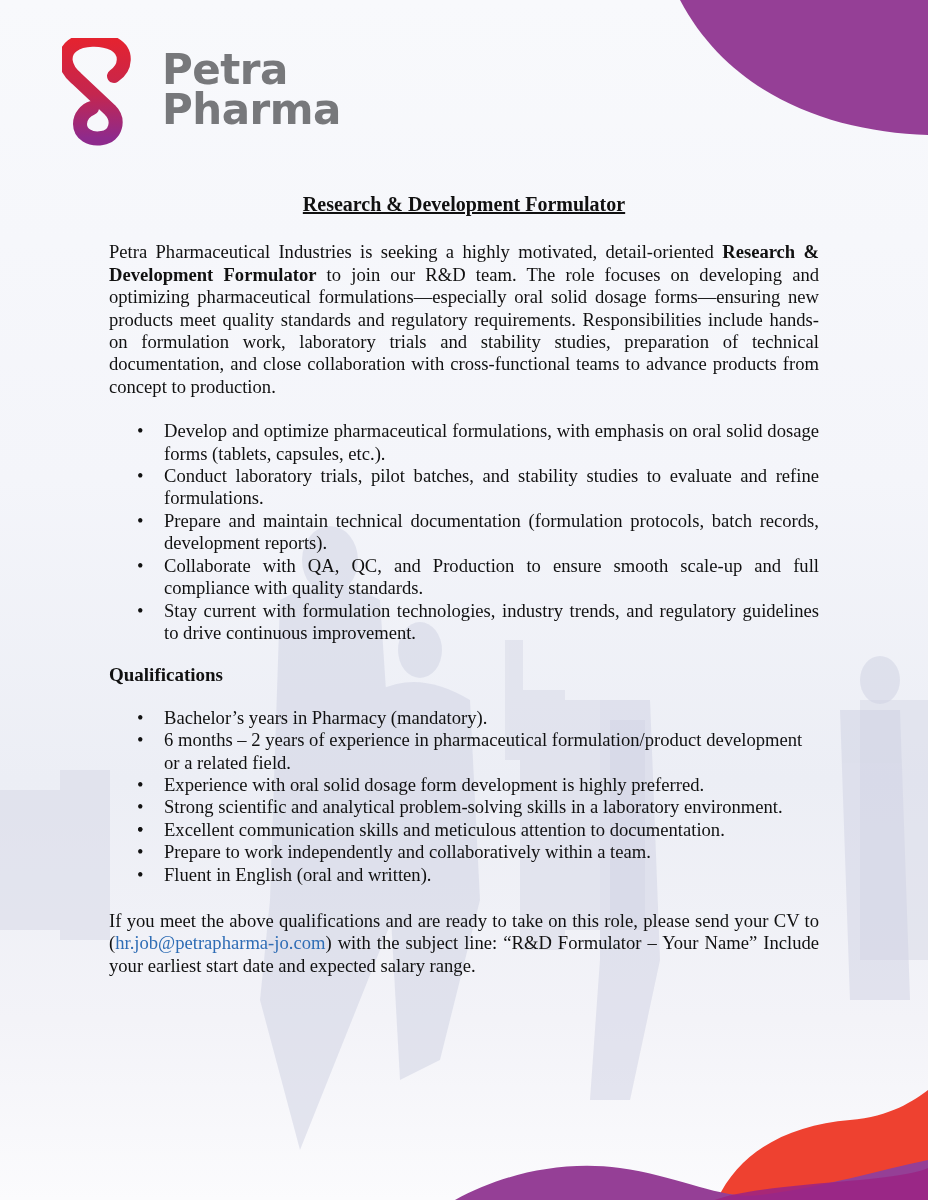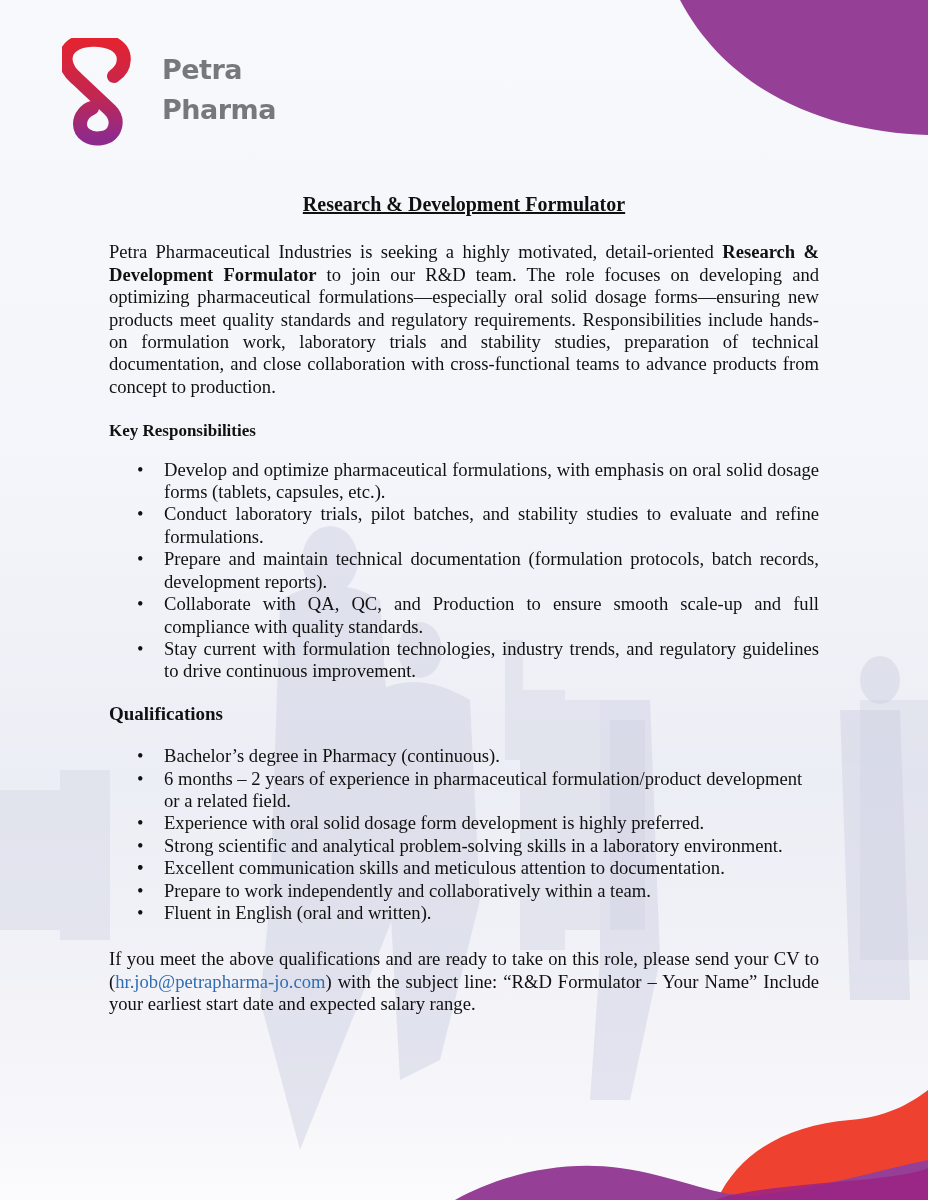--- a/index.html
+++ b/index.html
@@ -9,21 +9,21 @@
     background: linear-gradient(180deg, #f8f9fc 0%, #f4f5fa 40%, #eceef5 65%, #f3f3f8 85%, #fbfbfd 100%);
     font-family: "Liberation Serif", serif; color: #111;
   }
   
   .bg-art { position: absolute; left: 0; top: 0; width: 928px; height: 1200px; pointer-events: none; }
   .logo { position: absolute; left: 62px; top: 38px; width: 320px; height: 112px; }
   .logo-mark { position: absolute; left: 0; top: 0; width: 70px; height: 110px; }
   .logo-text {
     position: absolute; left: 100px; top: 12px;
     font-family: "DejaVu Sans", sans-serif; font-weight: 600;
-    color: #77787b; font-size: 27px; line-height: 40px; letter-spacing: -0.5px;
+    color: #77787b; font-size: 42px; line-height: 40px; letter-spacing: -0.5px;
   }
   .logo-text span { display: block; }
   .top-blob { position: absolute; right: 0; top: 0; width: 288px; height: 135px; }
   .bottom-waves { position: absolute; left: 0; bottom: 0; width: 928px; height: 110px; }
 
   .content { position: absolute; left: 109px; top: 193px; width: 710px; font-size: 18.6px; line-height: 22.4px; }
   .title {
     text-align: center; font-weight: bold; text-decoration: underline;
     font-size: 20px; margin: 0 0 26px 0;
   }
@@ -84,32 +84,31 @@
 
   <svg class="top-blob" viewBox="0 0 288 135">
     <path d="M40 0 L288 0 L288 135 C190 132 90 95 40 0 Z" fill="#953f96"></path>
   </svg>
 
   <div class="content">
     <div class="title">Research &amp; Development Formulator</div>
 
     <p class="intro"><span>Petra Pharmaceutical Industries is seeking a highly motivated, detail-oriented </span><b>Research &amp; Development Formulator</b><span> to join our R&amp;D team. The role focuses on developing and optimizing pharmaceutical formulations—especially oral solid dosage forms—ensuring new products meet quality standards and regulatory requirements. Responsibilities include hands-on formulation work, laboratory trials and stability studies, preparation of technical documentation, and close collaboration with cross-functional teams to advance products from concept to production.</span></p>
 
-    <h3>Key Responsibilities</h3>
     <ul class="resp">
       <li><span class="bullet">•</span><span>Develop and optimize pharmaceutical formulations, with emphasis on oral solid dosage forms (tablets, capsules, etc.).</span></li>
       <li><span class="bullet">•</span><span>Conduct laboratory trials, pilot batches, and stability studies to evaluate and refine formulations.</span></li>
       <li><span class="bullet">•</span><span>Prepare and maintain technical documentation (formulation protocols, batch records, development reports).</span></li>
       <li><span class="bullet">•</span><span>Collaborate with QA, QC, and Production to ensure smooth scale-up and full compliance with quality standards.</span></li>
       <li><span class="bullet">•</span><span>Stay current with formulation technologies, industry trends, and regulatory guidelines to drive continuous improvement.</span></li>
     </ul>
 
     <h3 class="qual">Qualifications</h3>
     <ul class="qual-list">
-      <li><span class="bullet">•</span><span>Bachelor’s degree in Pharmacy (continuous).</span></li>
+      <li><span class="bullet">•</span><span>Bachelor’s years in Pharmacy (mandatory).</span></li>
       <li style="text-align:left"><span class="bullet">•</span><span>6 months – 2 years of experience in pharmaceutical formulation/product development or a related field.</span></li>
       <li><span class="bullet">•</span><span>Experience with oral solid dosage form development is highly preferred.</span></li>
       <li><span class="bullet">•</span><span>Strong scientific and analytical problem-solving skills in a laboratory environment.</span></li>
       <li><span class="bullet">•</span></li>
       <li><span class="bullet">•</span><span>Excellent communication skills and meticulous attention to documentation.</span></li>
       <li><span class="bullet">•</span><span>Prepare to work independently and collaboratively within a team.</span></li>
       <li><span class="bullet">•</span><span>Fluent in English (oral and written).</span></li>
     </ul>
 
     <p class="closing"><span>If you meet the above qualifications and are ready to take on this role, please send your CV to (</span><a class="email">hr.job@petrapharma-jo.com</a><span>) with the subject line: “R&amp;D Formulator – Your Name” Include your earliest start date and expected salary range.</span></p>

